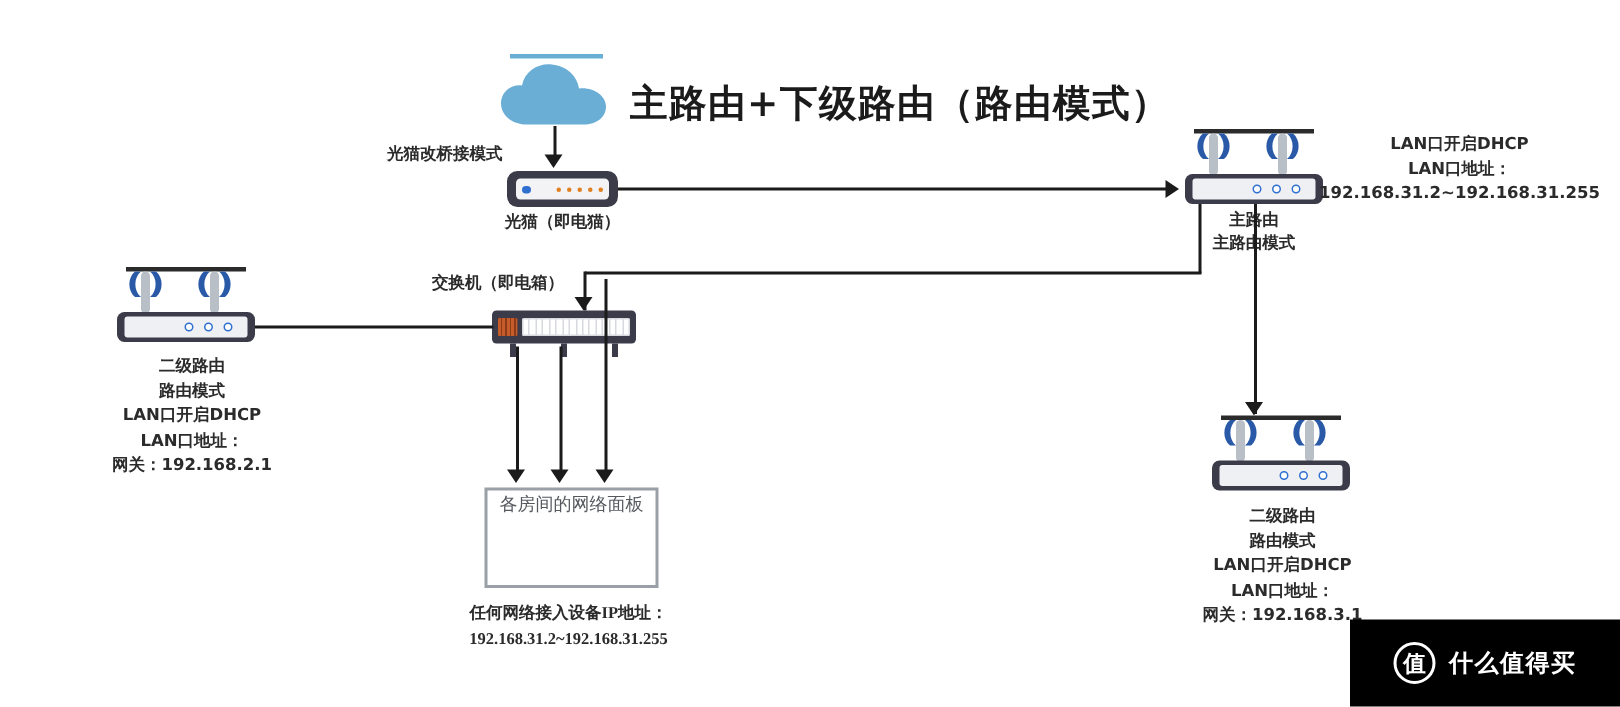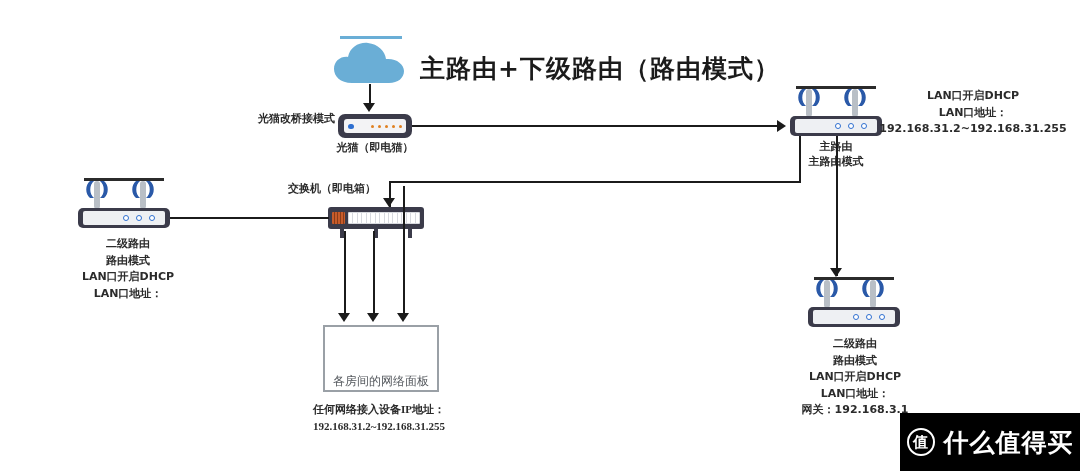--- a/index.html
+++ b/index.html
@@ -69,21 +69,21 @@
   .sw-orange{width:13px;height:12px;background:#c75b2a;border-radius:1px;
              background-image:repeating-linear-gradient(90deg,#c75b2a 0 2px,#8a3c18 2px 3px);}
   .sw-ports{flex:1;height:12px;background:#d7d9de;border-radius:1px;display:flex;gap:1px;padding:1px;box-sizing:border-box;}
   .sw-port{flex:1;background:#ffffff;}
   .sw-foot{position:absolute;top:22px;width:4px;height:9px;background:#3b3b4a;}
 
   
   .panel{
     left:323px;top:325px;width:112px;height:63px;
     border:2px solid #9aa0a6;background:#ffffff;
-    display:flex;align-items:flex-end;justify-content:center;
+    display:flex;align-items:flex-start;justify-content:center;
     font-size:12px;color:#55595e;text-align:center;line-height:1.5;
   }
 
   
   .line{background:#1b1b1b;position:absolute;}
   .hline{height:2px;}
   .vline{width:2px;}
   .arrow{position:absolute;width:0;height:0;}
   .arrow-down{border-left:6px solid transparent;border-right:6px solid transparent;border-top:9px solid #1b1b1b;}
   .arrow-right{border-top:6px solid transparent;border-bottom:6px solid transparent;border-left:9px solid #1b1b1b;}
@@ -92,40 +92,40 @@
   
   .wm{
     right:0;bottom:0;width:180px;height:58px;background:#000000;
     display:flex;align-items:center;justify-content:center;gap:9px;
   }
   .wm-logo{
     width:28px;height:28px;border-radius:50%;border:2px solid #ffffff;
     color:#ffffff;font-size:15px;font-weight:bold;
     display:flex;align-items:center;justify-content:center;box-sizing:border-box;
   }
-  .wm-text{color:#ffffff;font-size:25px;font-weight:bold;letter-spacing:1px;}
+  .wm-text{color:#ffffff;font-size:16px;font-weight:bold;letter-spacing:1px;}
 </style>
 </head>
 <body>
 
 <div id="stage">
 
   <div class="abs title">主路由+下级路由（路由模式）</div>
 
   <div class="abs cloud-wrap">
     <div class="cloud-bar"></div>
     <svg class="cloud-svg" width="80" height="48" viewBox="0 0 80 48">
       <path d="M22 44 C10 44 4 37 4 30 C4 22 11 17 18 18 C20 8 29 3 38 4 C48 5 55 12 56 20 C66 19 74 25 74 32 C74 39 68 44 59 44 Z" fill="#6aaed6"></path>
     </svg>
   </div>
 
   <div class="abs line vline" style="left:369px;top:84px;height:22px;"></div>
   <div class="abs arrow arrow-down" style="left:363px;top:103px;"></div>
 
-  <div class="abs lbl" style="left:258px;top:112px;text-align:center;">光猫改桥接模式</div>
+  <div class="abs lbl" style="left:258px;top:96px;text-align:center;">光猫改桥接模式</div>
 
   <div class="abs modem">
     <div class="modem-inner">
       <div class="modem-bluebar"></div>
       <div class="modem-dots">
         <div class="modem-dot"></div>
         <div class="modem-dot"></div>
         <div class="modem-dot"></div>
         <div class="modem-dot"></div>
         <div class="modem-dot"></div>
@@ -225,20 +225,21 @@
         <div class="led"></div>
       </div>
     </div>
   </div>
 
   <div class="abs lbl blk" style="left:18px;top:236px;width:220px;">
     <div>二级路由</div>
     <div>路由模式</div>
     <div>LAN口开启DHCP</div>
     <div>LAN口地址：</div>
+    <div>网关：192.168.2.1</div>
   </div>
 
   <div class="abs line vline" style="left:344px;top:231px;height:84px;"></div>
   <div class="abs arrow arrow-down" style="left:338px;top:313px;"></div>
 
   <div class="abs line vline" style="left:373px;top:231px;height:84px;"></div>
   <div class="abs arrow arrow-down" style="left:367px;top:313px;"></div>
 
   <div class="abs line vline" style="left:403px;top:186px;height:129px;"></div>
   <div class="abs arrow arrow-down" style="left:397px;top:313px;"></div>

